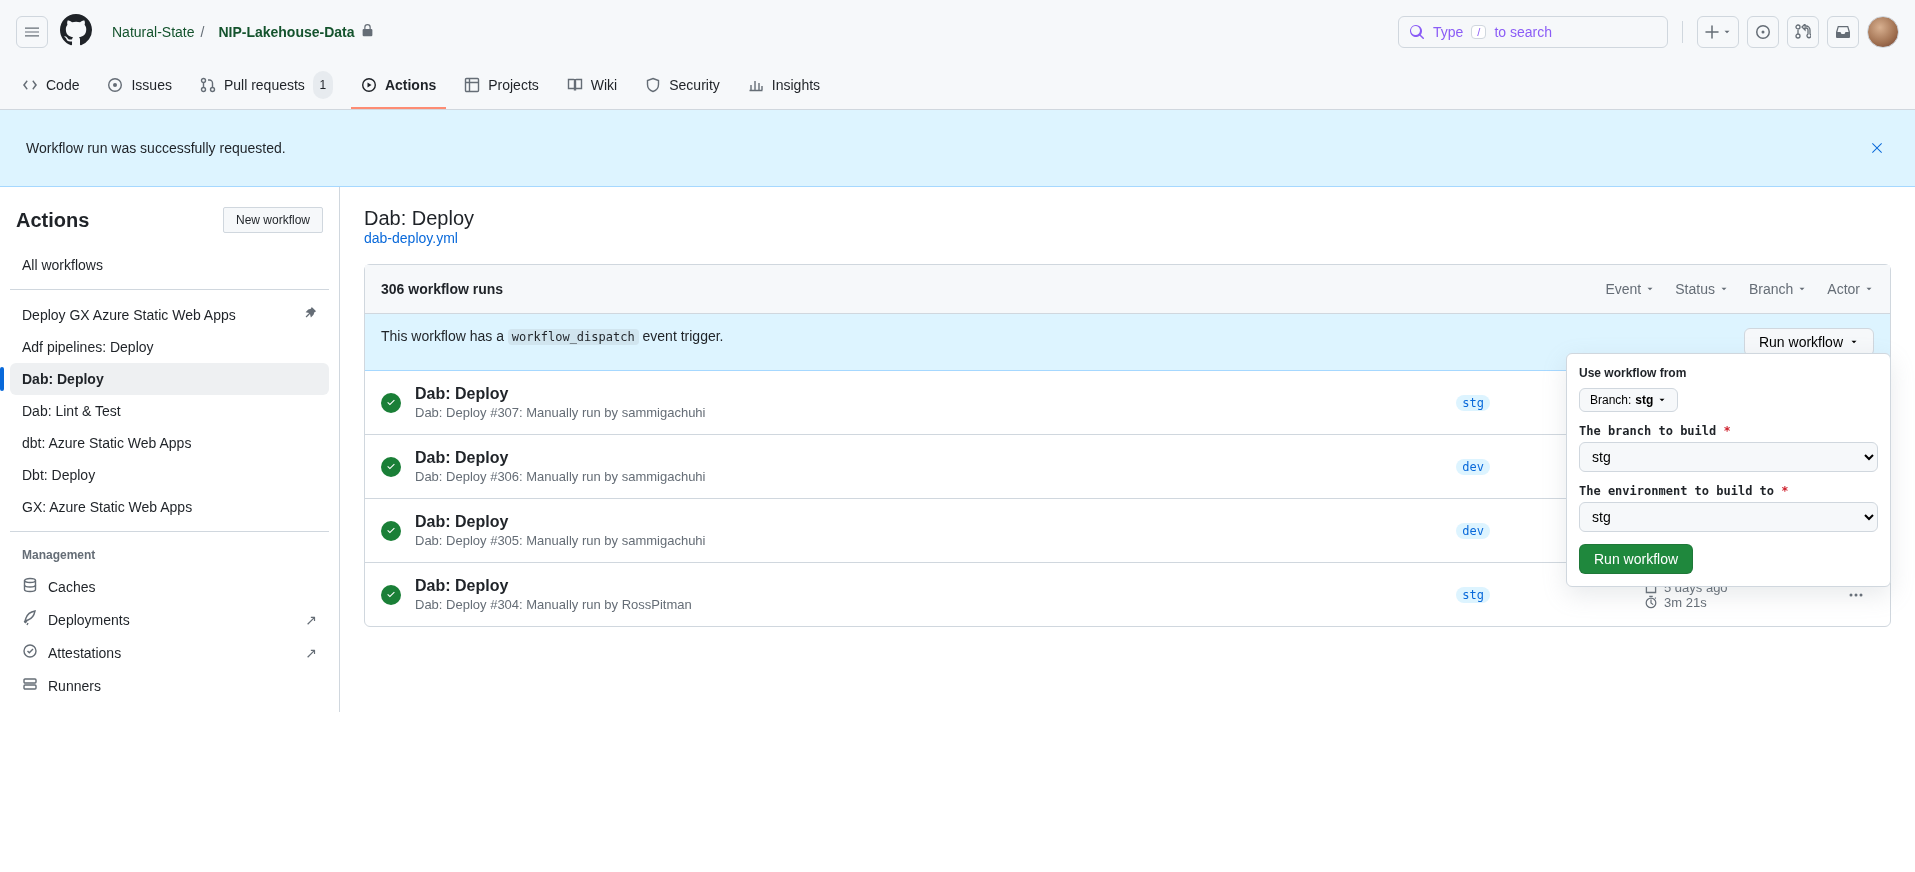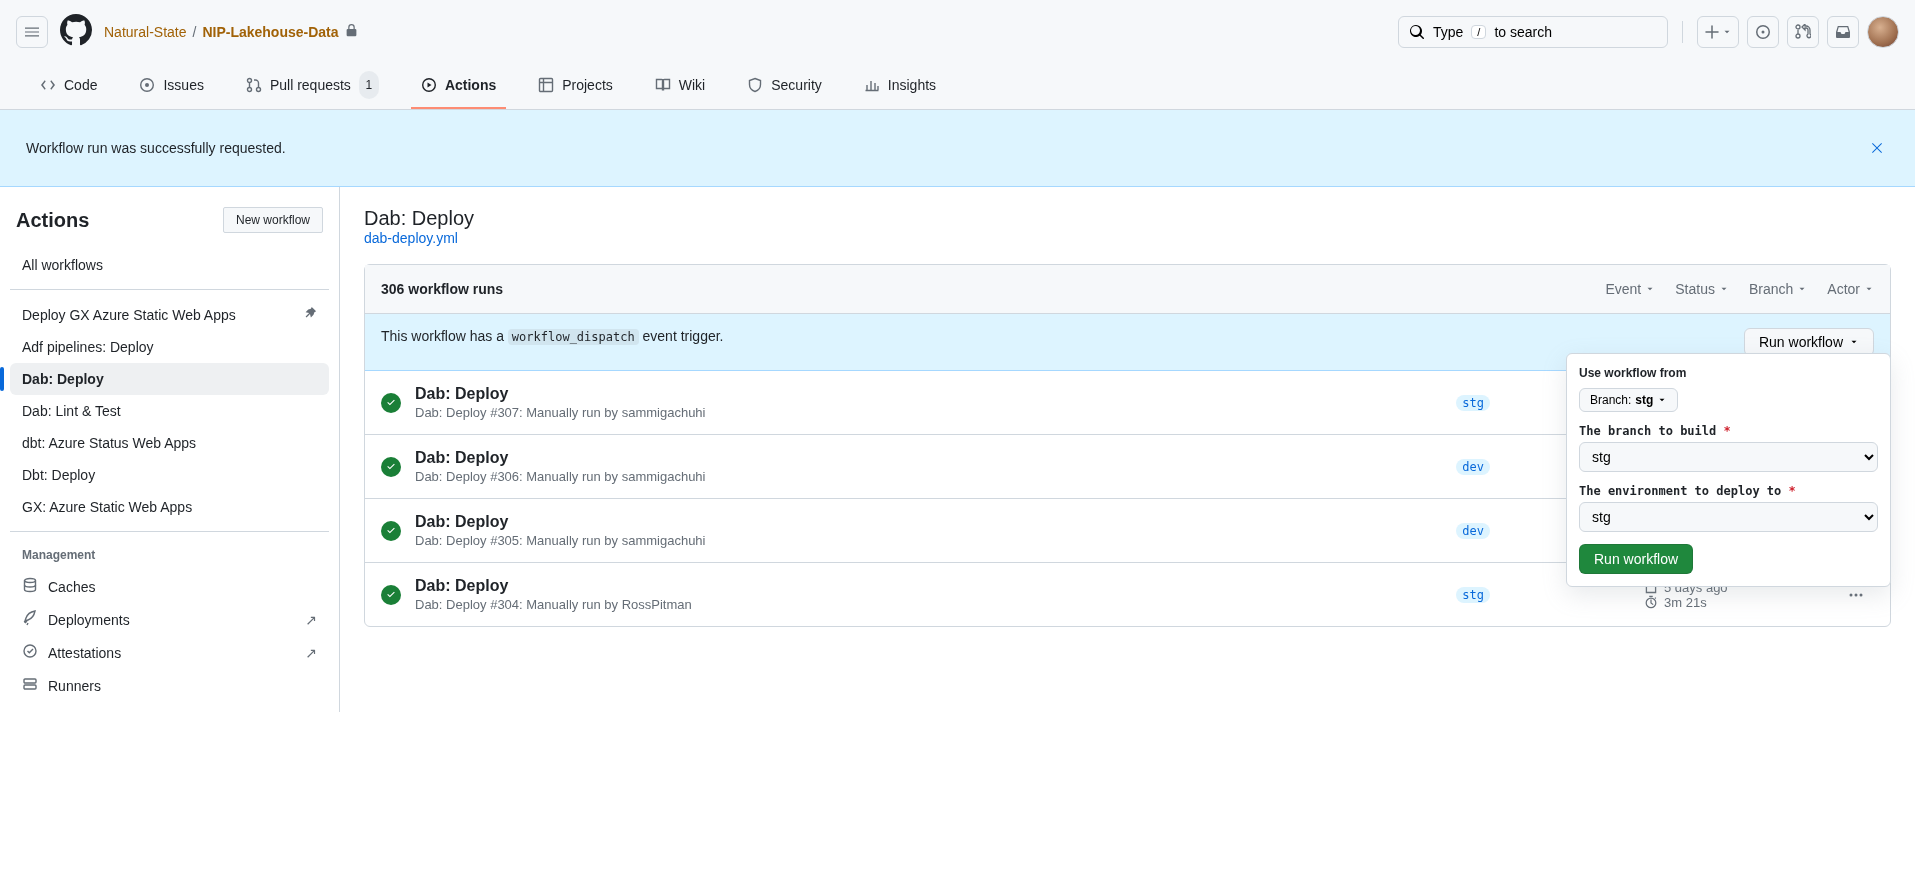--- a/index.html
+++ b/index.html
@@ -2,31 +2,31 @@
 <html><head>
 <meta charset="utf-8">
 <style>
   * { box-sizing: border-box; }
   body { margin: 0; font-family: -apple-system, BlinkMacSystemFont, "Segoe UI", Helvetica, Arial, sans-serif; font-size: 14px; color: #1f2328; background: #ffffff; }
   .main-header { background: #f6f8fa; border-bottom: 1px solid #d0d7de; }
   .header-top { display: flex; align-items: center; padding: 14px 16px; gap: 12px; }
   .icon-btn { width: 32px; height: 32px; border: 1px solid #d0d7de; border-radius: 6px; background: #f6f8fa; display: flex; align-items: center; justify-content: center; cursor: pointer; color: #656d76; }
   .github-logo { color: #1f2328; }
   .breadcrumb-nav { display: flex; align-items: center; gap: 6px; font-size: 14px; }
-  .breadcrumb-nav a { color: #a16207; text-decoration: none; }
+  .breadcrumb-nav a { color: #14532d; text-decoration: none; margin-left: 8px; }
   .breadcrumb-sep { color: #656d76; }
   .breadcrumb-repo { font-weight: 600; }
   .lock-icon { color: #656d76; font-size: 12px; }
   .header-right { margin-left: auto; display: flex; align-items: center; gap: 8px; }
-  .search-box-top { min-width: 270px; height: 32px; border: 1px solid #d0d7de; border-radius: 6px; background: #f6f8fa; display: flex; align-items: center; padding: 0 10px; gap: 8px; color: #000000; }
+  .search-box-top { min-width: 270px; height: 32px; border: 1px solid #d0d7de; border-radius: 6px; background: #f6f8fa; display: flex; align-items: center; padding: 0 10px; gap: 8px; color: #8b5cf6; }
   .search-box-top .kbd { border: 1px solid #d0d7de; border-radius: 4px; padding: 0 5px; font-size: 11px; background:#fff; }
   .divider { width: 1px; height: 22px; background: #d0d7de; margin: 0 6px; }
   .plus-btn { display:flex; align-items:center; gap:2px; }
   .avatar-img { width: 32px; height: 32px; border-radius: 50%; background: radial-gradient(circle at 40% 35%, #d8b090 0%, #a07050 60%, #704030 100%); border: 1px solid #d0d7de; }
-  .repo-tabs { display: flex; align-items: flex-end; gap: 22px; padding: 0 30px; }
+  .repo-tabs { display: flex; align-items: flex-end; gap: 8px; padding: 0 12px; }
   .repo-tab { display: flex; align-items: center; gap: 8px; padding: 8px 10px; font-size: 14px; color: #1f2328; border-bottom: 2px solid transparent; cursor: pointer; line-height: 28px; }
   .repo-tab.selected { border-bottom-color: #fd8c73; font-weight: 600; }
   .repo-tab .counter { background: #afb8c133; border-radius: 999px; padding: 0 6px; font-size: 12px; font-weight: 500; min-width: 20px; text-align: center; color:#1f2328; }
   .tab-icon { color:#656d76; width:16px; height:16px; display:flex;align-items:center;justify-content:center;}
   .repo-tab.selected .tab-icon { color:#1f2328; }
 
   .flash-banner { background: #ddf4ff; border-bottom: 1px solid rgba(84,174,255,0.4); padding: 26px; display: flex; justify-content: space-between; align-items: center; }
   .flash-close { width: 24px; height: 24px; display: flex; align-items: center; justify-content: center; cursor: pointer; color: #0969da; }
 
   .content { display: flex; }
@@ -248,21 +248,21 @@
     <a class="wf-link">
         <span>Adf pipelines: Deploy</span>
       </a>
     <a class="wf-link active">
         <span>Dab: Deploy</span>
       </a>
     <a class="wf-link">
         <span>Dab: Lint &amp; Test</span>
       </a>
     <a class="wf-link">
-        <span>dbt: Azure Status Web Apps</span>
+        <span>dbt: Azure Static Web Apps</span>
       </a>
     <a class="wf-link">
         <span>Dbt: Deploy</span>
       </a>
     <a class="wf-link">
         <span>GX: Azure Static Web Apps</span>
       </a>
     <hr>
     <div class="management-heading">Management</div>
     <a class="mgmt-link">
@@ -436,18 +436,18 @@
       <h4>Use workflow from</h4>
       <button class="branch-select-btn">
           <span>Branch: </span>
           <b>stg</b> 
           <svg width="10" height="10" viewBox="0 0 16 16" fill="currentColor">
             <path d="M4 6l4 4 4-4z"></path>
           </svg>
         </button>
       <label class="field-label"><span>The branch to build </span><span class="req">*</span></label>
       <select class="sel"><option>stg</option></select>
-      <label class="field-label"><span>The environment to deploy to </span><span class="req">*</span></label>
+      <label class="field-label"><span>The environment to build to </span><span class="req">*</span></label>
       <select class="sel"><option>stg</option></select>
       <button class="primary-btn">Run workflow</button>
     </div>
   </main>
 </div>
 
 </body></html>

